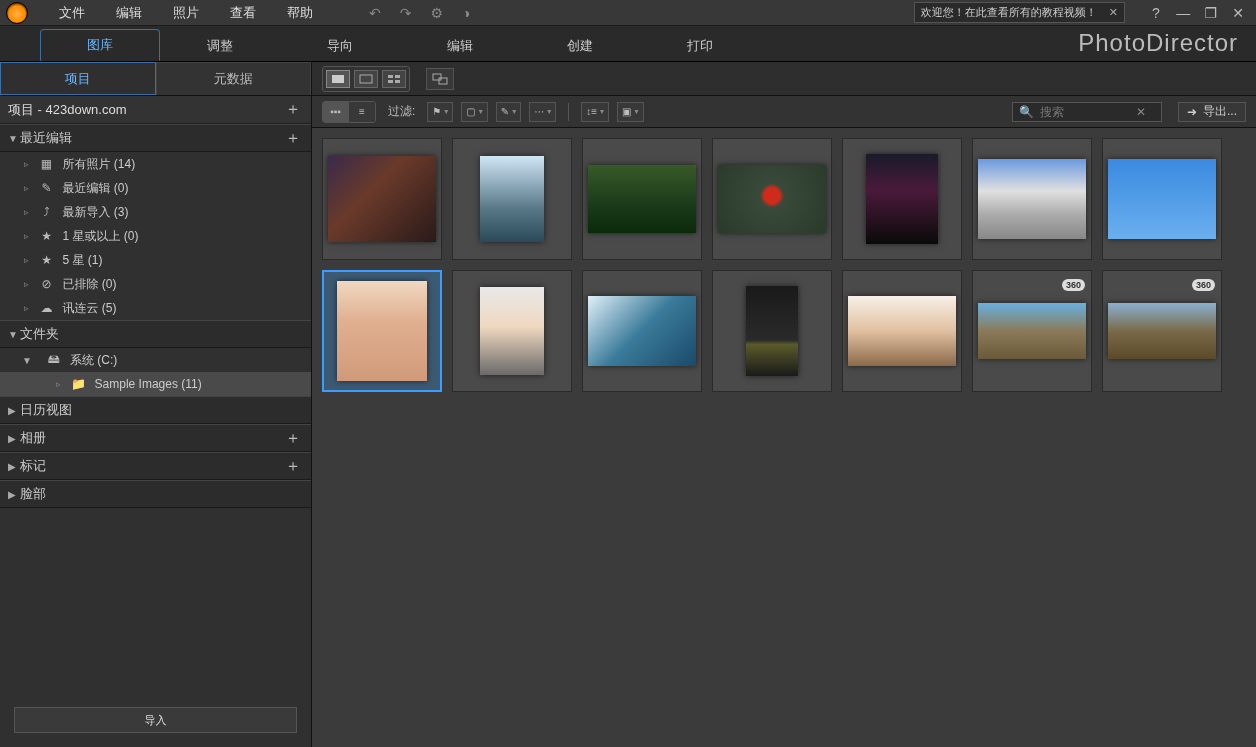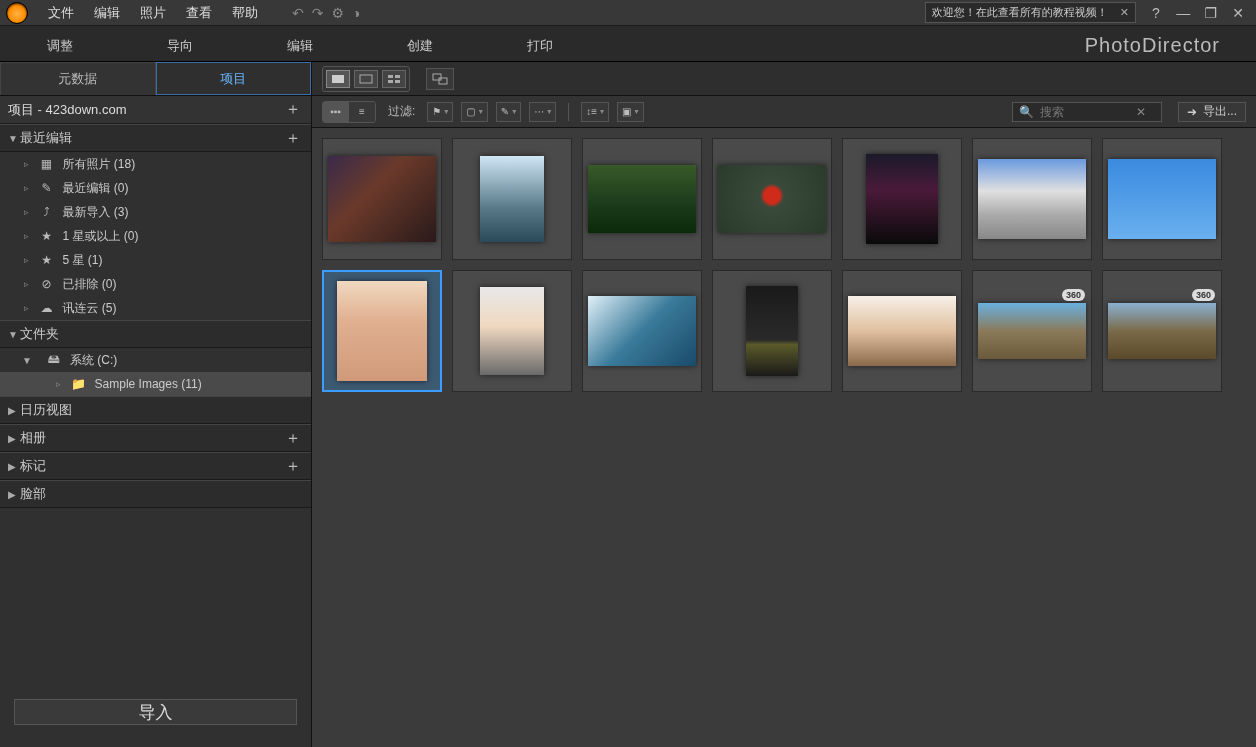--- a/index.html
+++ b/index.html
@@ -1,33 +1,33 @@
 <!DOCTYPE html>
 <html><head>
 <meta charset="utf-8">
 <style>
 * { margin:0; padding:0; box-sizing:border-box; font-family:"Microsoft YaHei","Segoe UI",sans-serif; user-select:none; }
 body { width:1256px; height:747px; background:#2a2a2a; color:#ccc; overflow:hidden; font-size:12px; }
 
 
-.menubar { height:26px; background:#383838; display:flex; align-items:center; padding:0 6px; border-bottom:1px solid #1a1a1a; }
+.menubar { height:26px; background:#383838; display:flex; align-items:center; padding:0 6px; border-bottom:1px solid #1a1a1a;gap:11px; }
 .menubar .logo { width:22px; height:22px; border-radius:50%; background:radial-gradient(circle at 50% 55%, #ffb347 0%, #ff8c00 55%, #5a2e00 75%, #000 100%); margin-right:10px; position:relative; border:1px solid #000;}
 .menubar .menu-item { padding:3px 10px; color:#ddd; cursor:default; font-size:13px; }
 .menubar .tool-icn { margin:0 4px; color:#888; font-size:14px; }
 .menubar .spacer { flex:1; }
 .tutorial-banner { background:#2a2a2a; border:1px solid #555; color:#ccc; font-size:11px; padding:2px 6px; display:flex; align-items:center; gap:8px; margin-right:8px;}
 .tutorial-banner .x { color:#aaa; margin-left:4px; }
 .winbtns span { display:inline-block; width:18px; text-align:center; color:#bbb; font-size:14px; margin:0 3px;}
 
 
 .modrow { height:36px; background:#2a2a2a; display:flex; align-items:flex-end; border-bottom:1px solid #000; }
 .modrow .tab { flex:0 0 120px; text-align:center; padding:6px 0; color:#ccc; font-size:13px; cursor:default;}
 .modrow .tab.first { margin-left:40px;}
 .modrow .tab.active { color:#6ab6ff; border:1px solid #3a6ea5; border-bottom:1px solid #2a2a2a; background:#2a2a2a; border-radius:4px 4px 0 0;}
-.modrow .brand { margin-left:auto; margin-right:36px; color:#bbb; font-size:20px; font-weight:300; letter-spacing:1px; padding-bottom:4px;}
+.modrow .brand { margin-left:auto; margin-right:18px; color:#bbb; font-size:24px; font-weight:300; letter-spacing:1px; padding-bottom:4px;}
 
 
 .mainwrap { display:flex; height:calc(747px - 26px - 36px); }
 .sidebar { width:312px; background:#303030; border-right:1px solid #111; display:flex; flex-direction:column; }
 .content { flex:1; display:flex; flex-direction:column; background:#3b3b3b; }
 
 
 .side-tabs { height:34px; display:flex; border-bottom:1px solid #111; background:#2a2a2a;}
 .side-tabs .stab { flex:1; display:flex; align-items:center; justify-content:center; font-size:13px; color:#bbb; border:1px solid #444; border-bottom:none; background:#333;}
 .side-tabs .stab.active { color:#6ab6ff; border:1px solid #3a6ea5; background:#2f2f2f;}
@@ -44,21 +44,21 @@
 
 .tree-row { height:24px; display:flex; align-items:center; padding-left:38px; color:#ccc; font-size:12px; gap:8px;}
 .tree-row.sys { padding-left:42px;}
 .tree-row.sample { padding-left:70px; background:#4a4a4a;}
 .tree-row .bullet { color:#888; font-size:9px; margin-left:-14px; margin-right:2px;}
 .tree-row .icn { width:16px; text-align:center; color:#bbb;}
 .tree-row.sample .icn { color:#ddd;}
 .tree-row.sys .tri2 { color:#aaa; font-size:10px; margin-left:-20px; margin-right:6px;}
 
 
-.import-btn { margin:auto 14px 22px 14px; height:26px; background:#3a3a3a; border:1px solid #555; display:flex; align-items:center; justify-content:center; color:#ddd; font-size:17px;}
+.import-btn { margin:auto 14px 14px 14px; height:26px; background:#3a3a3a; border:1px solid #555; display:flex; align-items:center; justify-content:center; color:#ddd; font-size:11px;}
 
 
 .view-toolbar { height:34px; display:flex; align-items:center; gap:10px; padding:0 10px; background:#2e2e2e; border-bottom:1px solid #111;}
 .vt-group { display:flex; gap:4px; border:1px solid #555; padding:3px; border-radius:3px; background:#333;}
 .vt-btn { width:24px; height:18px; background:#444; border:1px solid #666; display:flex; align-items:center; justify-content:center;}
 .vt-btn.active { background:#555; border-color:#888;}
 .vt-single { width:28px; height:22px; border:1px solid #555; background:#383838; display:flex; align-items:center; justify-content:center; margin-left:6px;}
 
 
 .filter-toolbar { height:32px; display:flex; align-items:center; gap:8px; padding:0 10px; background:#333; border-bottom:1px solid #111;}
@@ -73,21 +73,21 @@
 .search-box { margin-left:auto; width:150px; height:20px; background:#2a2a2a; border:1px solid #555; display:flex; align-items:center; padding:0 6px; gap:6px; color:#bbb;}
 .search-box input { background:transparent; border:none; outline:none; color:#ccc; width:90px; font-size:12px;}
 .search-box .clr{color:#888;}
 .export-btn { height:20px; background:#383838; border:1px solid #555; display:flex; align-items:center; gap:6px; padding:0 8px; color:#ccc; font-size:12px; margin-left:8px;}
 
 
 .thumb-area { flex:1; overflow:auto; padding:10px; background:#3b3b3b; display:flex; flex-wrap:wrap; gap:10px; align-content:flex-start;}
 .thumb { width:120px; height:122px; background:#4a4a4a; border:1px solid #2a2a2a; display:flex; align-items:center; justify-content:center; position:relative;}
 .thumb.selected { border:2px solid #3d9cff; background:#3d5a73;}
 .thumb .pic { background:#888; box-shadow:0 0 6px rgba(0,0,0,.6);}
-.thumb .badge360 { position:absolute; top:18px; right:6px; background:#ddd; color:#333; font-size:9px; padding:1px 4px; border-radius:7px; font-weight:bold;}
+.thumb .badge360 { position:absolute; top:8px; right:6px; background:#ddd; color:#333; font-size:9px; padding:1px 4px; border-radius:7px; font-weight:bold;}
 
 
 .statusbar { height:24px; background:#2e2e2e; border-top:1px solid #111; display:flex; align-items:center; padding:0 12px; color:#ccc; font-size:12px; gap:40px;}
 
 
 svg { display:block; }
 </style>
 </head>
 <body>
 
@@ -110,50 +110,51 @@
   </div>
   <div class="winbtns">
     <span>?</span>
     <span>—</span>
     <span>❐</span>
     <span>✕</span>
   </div>
 </div>
 
 <div class="modrow">
+  <div class="tab first active">图库</div>
   <div class="tab">调整</div>
   <div class="tab">导向</div>
   <div class="tab">编辑</div>
   <div class="tab">创建</div>
   <div class="tab">打印</div>
   <div class="brand">PhotoDirector</div>
 </div>
 
 <div class="mainwrap">
 
   <div class="sidebar">
     <div class="side-tabs">
+      <div class="stab active">项目</div>
       <div class="stab">元数据</div>
-      <div class="stab active">项目</div>
     </div>
     <div class="proj-head">
       <span>项目 - 423down.com</span>
       <span class="plus">＋</span>
     </div>
 
     <div class="sec-head">
       <span class="tri">▼</span>
       <span>最近编辑</span>
       <span class="plus">＋</span>
     </div>
     <div id="smart-list">
         <div class="tree-row">
           <span class="bullet">▹</span>
           <span class="icn">▦</span>
-          <span>所有照片 (18)</span>
+          <span>所有照片 (14)</span>
         </div>
         <div class="tree-row">
           <span class="bullet">▹</span>
           <span class="icn">✎</span>
           <span>最近编辑 (0)</span>
         </div>
         <div class="tree-row">
           <span class="bullet">▹</span>
           <span class="icn">⤴</span>
           <span>最新导入 (3)</span>

